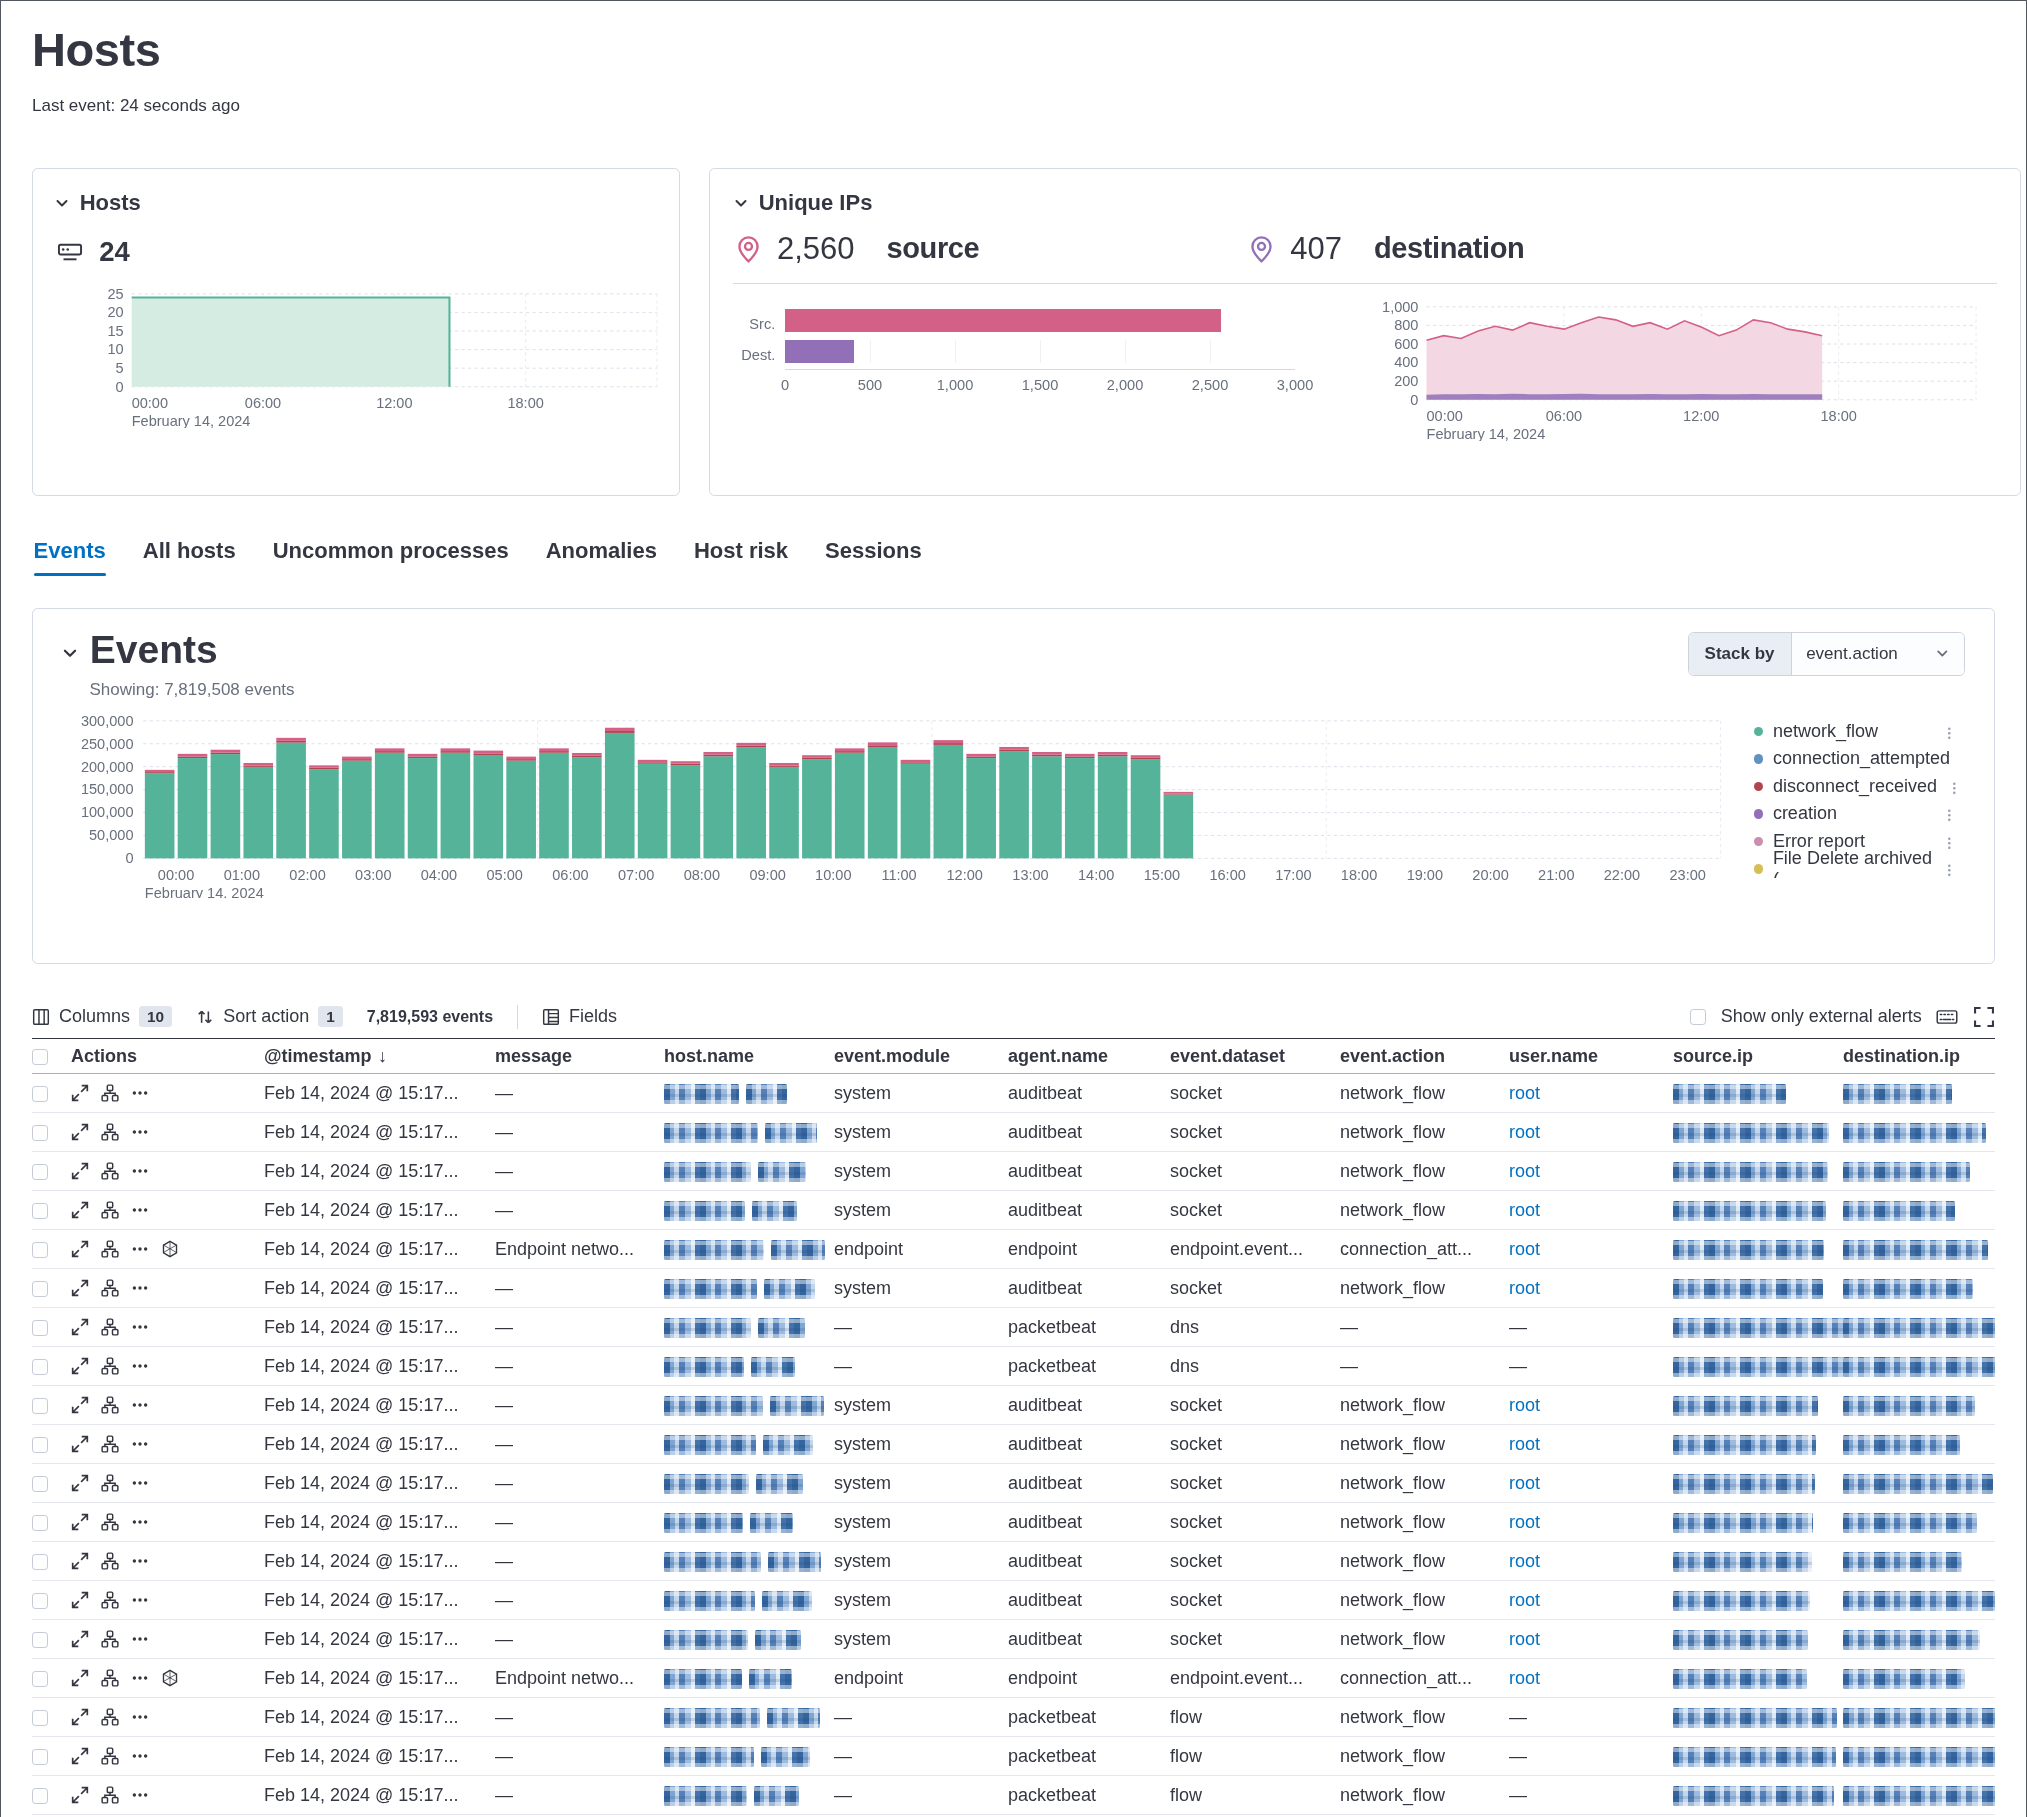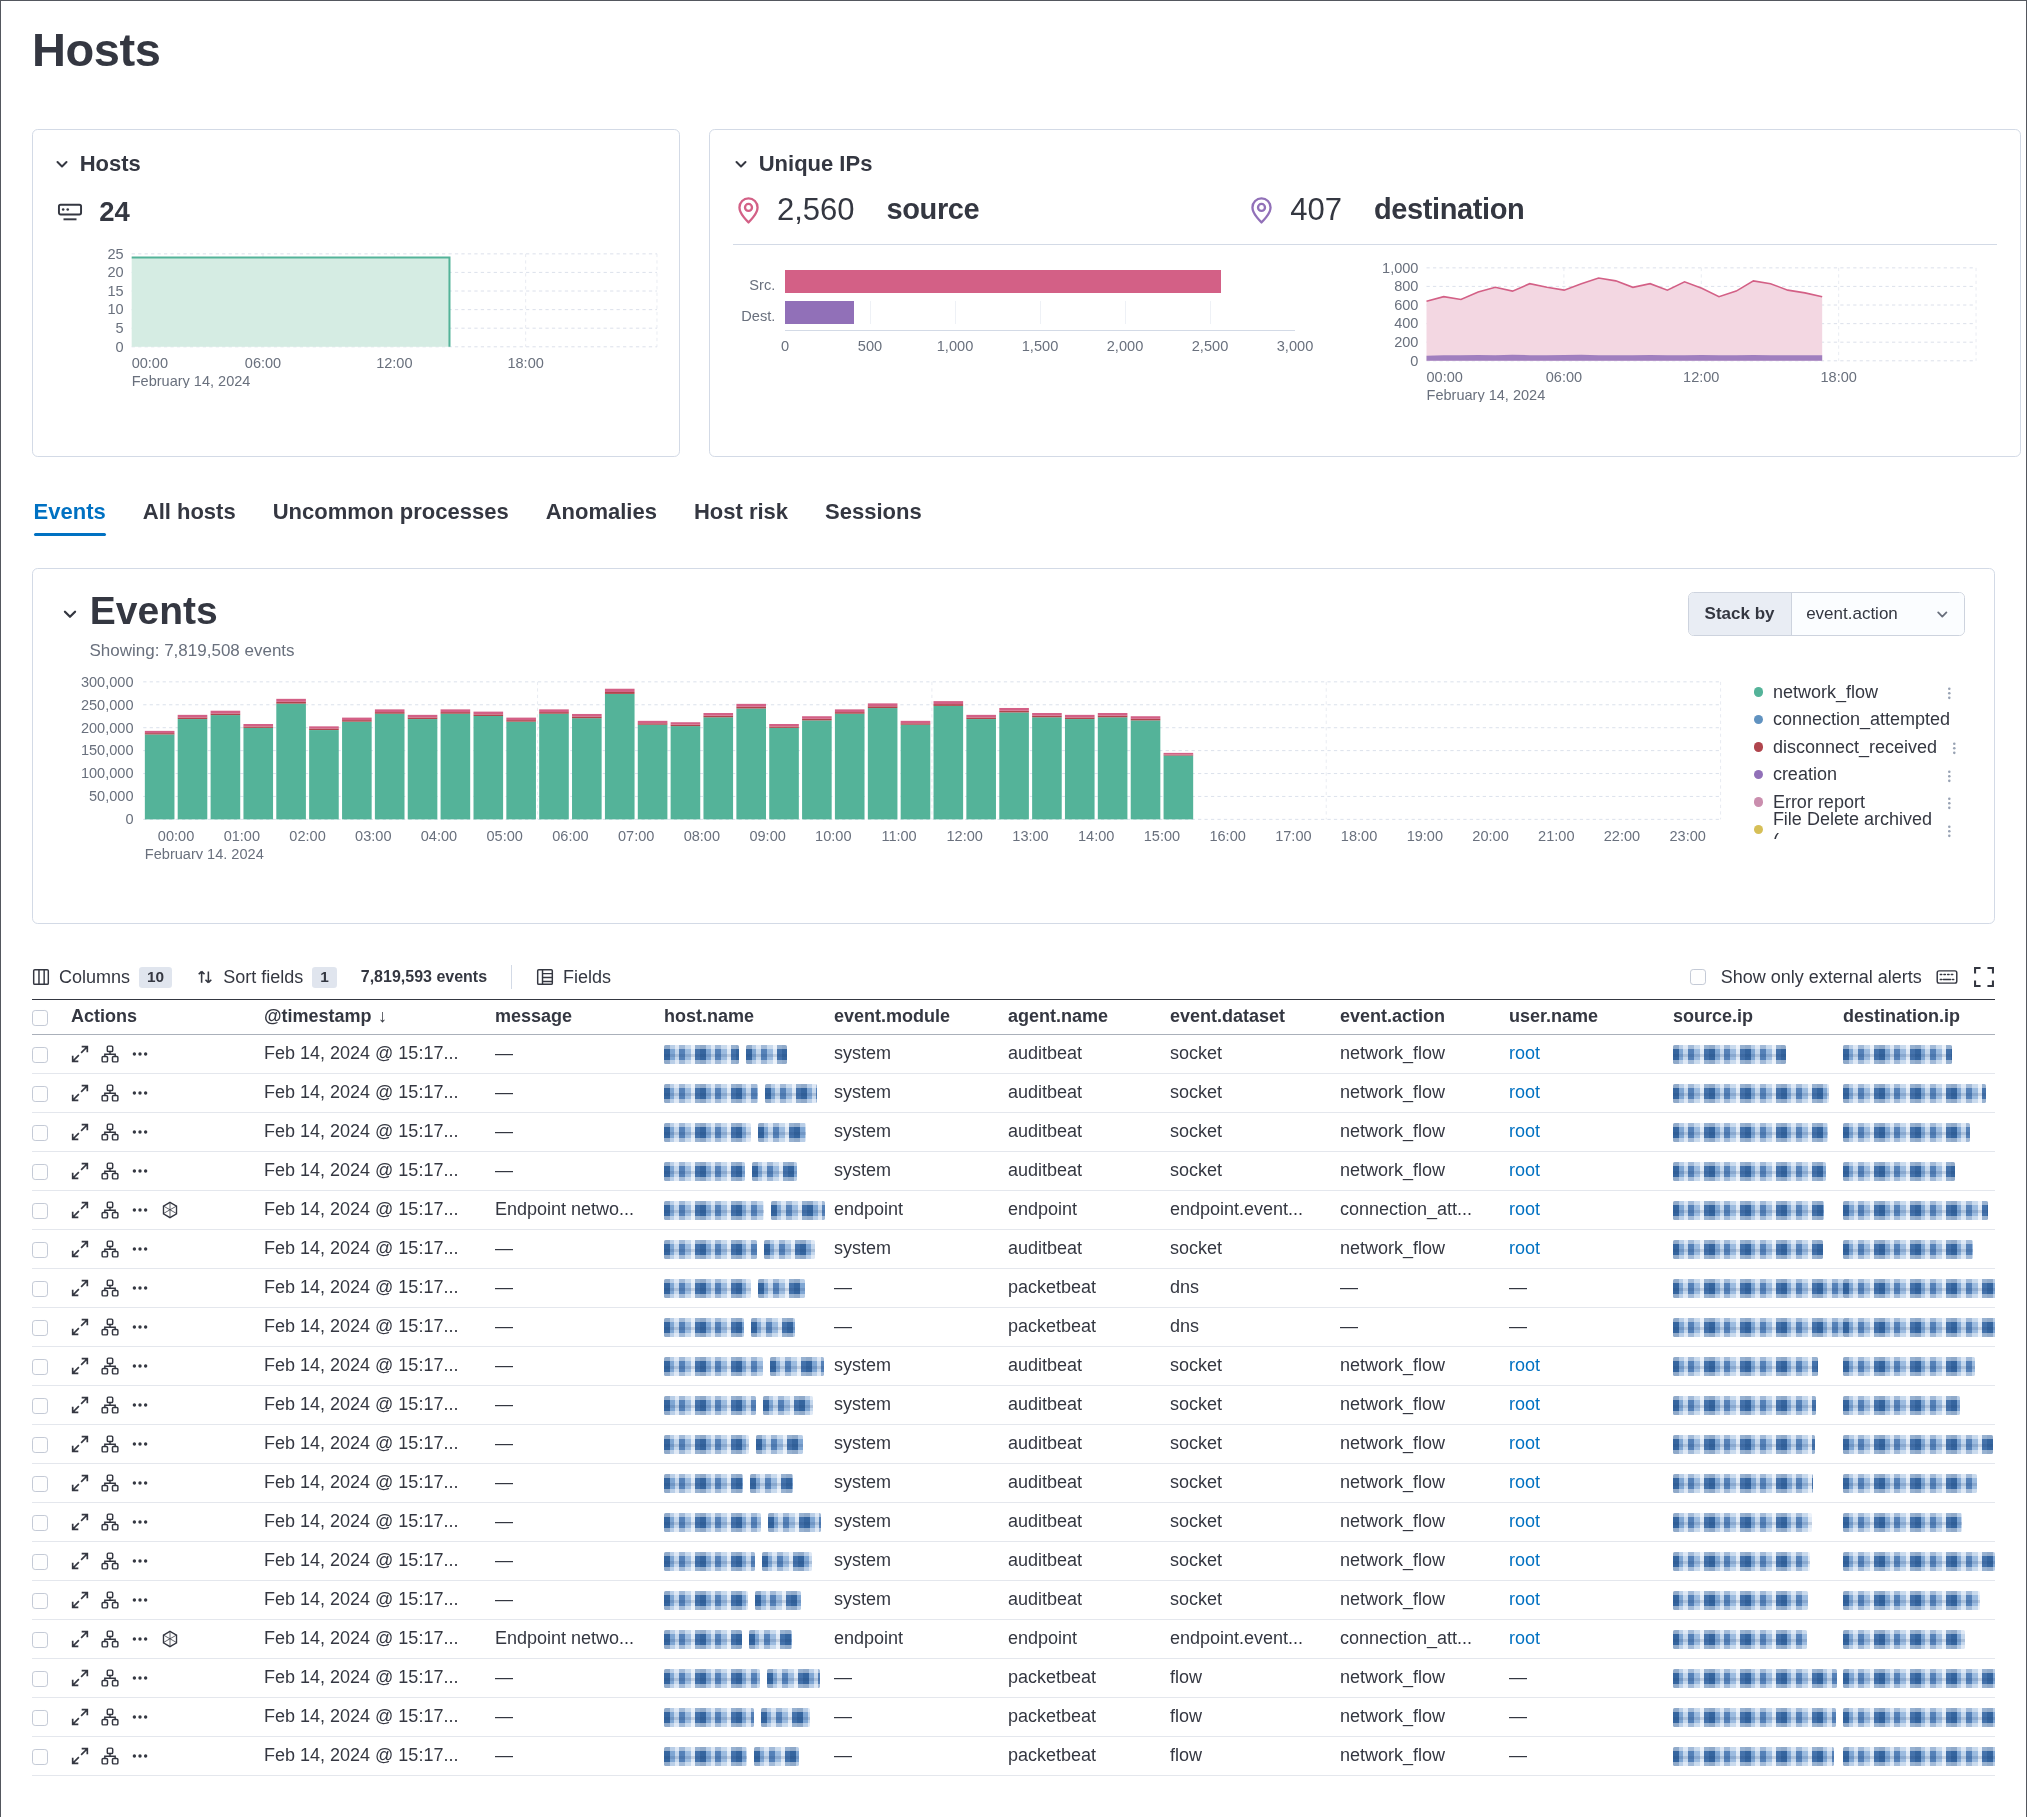--- a/index.html
+++ b/index.html
@@ -87,20 +87,21 @@
   repeating-linear-gradient(90deg, #35659f 0 5.7px, #7fa6d3 5.7px 10.5px, #c3d6ec 10.5px 15.4px, #5581b8 15.4px 21px, #9cbbdf 21px 27px, #dde8f5 27px 31px, #4472ab 31px 36px);}
 .redact+.redact{margin-left:6.5px}
 </style>
 </head>
 <body>
 
 <div class="page">
 
   <header>
     <h1>Hosts</h1>
+    <div class="sub">Last event: 24 seconds ago</div>
   </header>
 
   <div class="kpi-row">
 
     <section class="panel p-hosts">
       <div class="phead">
         <span class="chev">
           <svg viewBox="0 0 16 16" fill="none" stroke="currentColor" stroke-width="2" stroke-linecap="round" stroke-linejoin="round">
               <path d="M3.5 6l4.5 4.5L12.5 6"></path>
             </svg>
@@ -462,21 +463,21 @@
           <rect x="1.5" y="1.5" width="13" height="13" rx="1"></rect>
           <path d="M6.2 1.5v13M10.8 1.5v13"></path>
         </svg>
       <span>Columns</span>
       <span class="badge">10</span>
     </span>
     <span class="tbtn">
       <svg viewBox="0 0 16 16" fill="none" stroke="currentColor" stroke-width="1.4">
           <path d="M5 13V3M5 3L2.4 5.6M5 3l2.6 2.6M11 3v10M11 13l-2.6-2.6M11 13l2.6-2.6"></path>
         </svg>
-      <span>Sort fields</span>
+      <span>Sort action</span>
       <span class="badge">1</span>
     </span>
     <span class="gcount">7,819,593 events</span>
     <span class="vdiv"></span>
     <span class="tbtn">
       <svg viewBox="0 0 16 16" fill="none" stroke="currentColor" stroke-width="1.3">
           <rect x="1.5" y="1.5" width="13" height="13" rx="1"></rect>
           <path d="M5.8 1.5v13M5.8 5h8.7M5.8 8.5h8.7M5.8 12h8.7"></path>
         </svg>
       <span>Fields</span>

